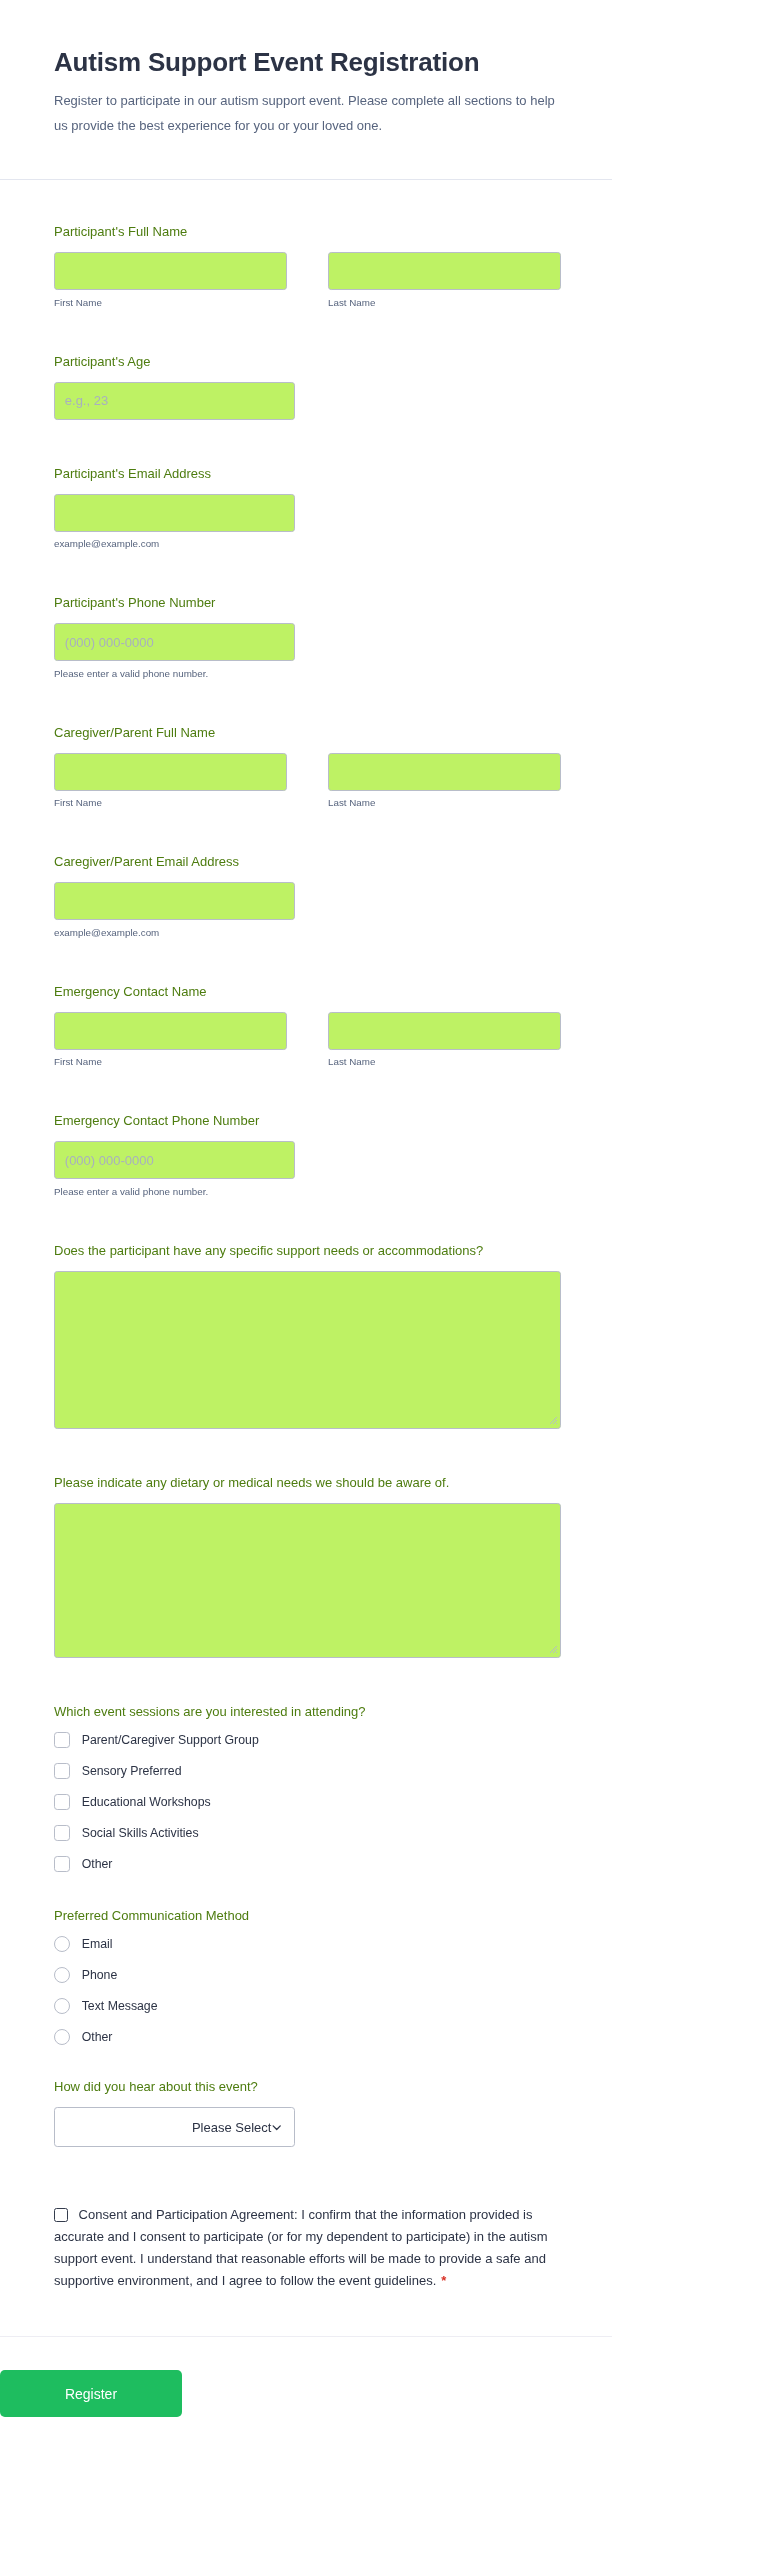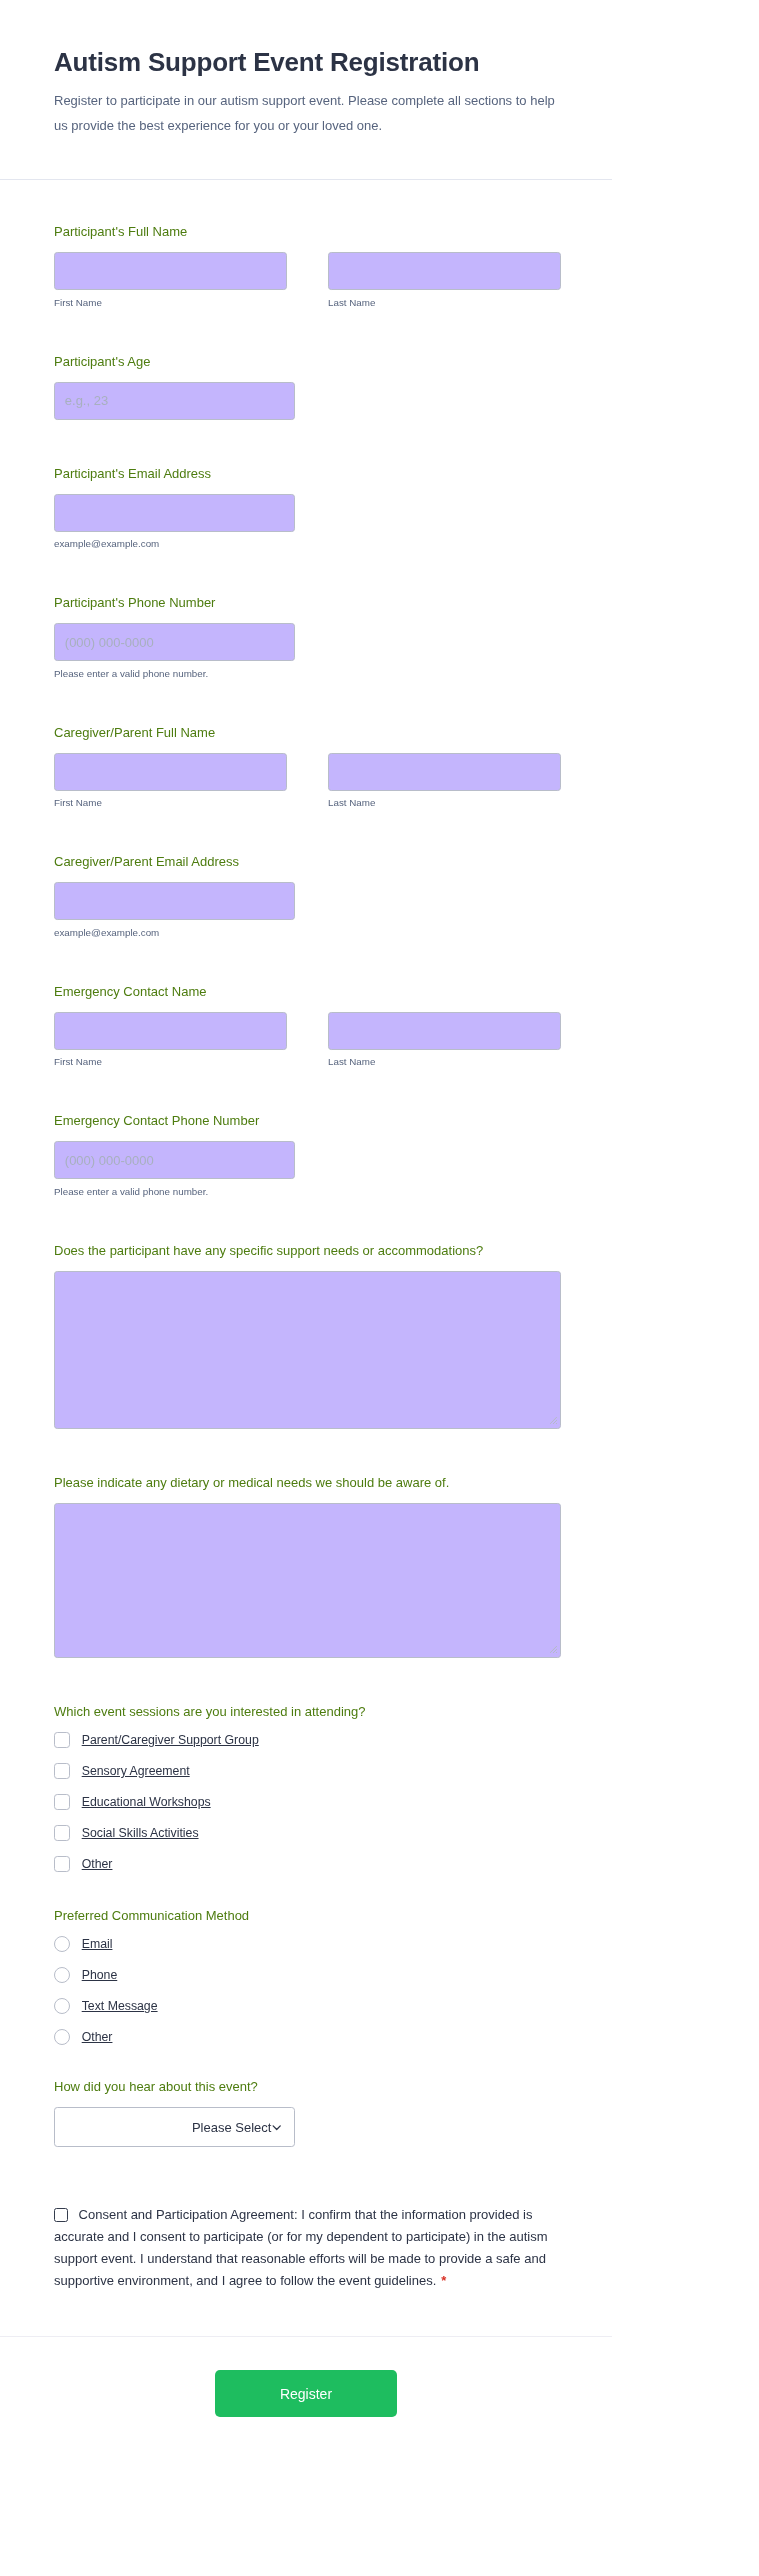--- a/index.html
+++ b/index.html
@@ -42,21 +42,21 @@
     color: #4d7c0f;
     margin-bottom: 13px;
   }
   .row { display: flex; gap: 41px; }
   .col { flex: 1; }
 
   .input, .textarea {
     width: 100%;
     border: 0.8px solid #b8bdc9;
     border-radius: 3.3px;
-    background: #c4b5fd;
+    background: #bef264;
     font-family: "Liberation Sans", sans-serif;
     font-size: 13px;
     color: #2c3345;
     outline: none;
   }
   .input { height: 38px; padding: 0 9.8px; }
   .input::placeholder, .textarea::placeholder { color: #a8b0bf; opacity: 1; }
   .half { width: calc(50% - 12.3px); }
 
   .sublabel {
@@ -86,21 +86,20 @@
   .textarea-short { height: 155px; }
 
   
   .options { margin-top: 1.6px; }
   .option-row {
     display: flex;
     align-items: center;
     margin-bottom: 14.7px;
     cursor: pointer;
     width: fit-content;
-    text-decoration: underline;
   }
   .checkbox, .radio {
     width: 16.3px;
     height: 16.3px;
     border: 0.8px solid #b8bdc9;
     background: #fff;
     flex: 0 0 auto;
     margin-right: 11.4px;
   }
   .checkbox { border-radius: 3.3px; }
@@ -146,21 +145,20 @@
     color: #d83025;
     font-weight: 700;
     margin-left: 4.9px;
   }
 
   
   .submit-bar {
     border-top: 0.8px solid #ededf3;
     padding: 33px 0 42px 0;
     display: flex;
-    justify-content: center;
   }
   .register-btn {
     width: 182px;
     height: 47px;
     border: none;
     border-radius: 4.9px;
     background: #1ebd5f;
     color: #ffffff;
     font-family: "Liberation Sans", sans-serif;
     font-size: 14px;
@@ -269,21 +267,21 @@
       <div class="field-label">Which event sessions are you interested in attending?</div>
       <div class="options">
 
           <label class="option-row">
             <span class="checkbox"></span>
             <span class="option-text">Parent/Caregiver Support Group</span>
           </label>
 
           <label class="option-row">
             <span class="checkbox"></span>
-            <span class="option-text">Sensory Agreement</span>
+            <span class="option-text">Sensory Preferred</span>
           </label>
 
           <label class="option-row">
             <span class="checkbox"></span>
             <span class="option-text">Educational Workshops</span>
           </label>
 
           <label class="option-row">
             <span class="checkbox"></span>
             <span class="option-text">Social Skills Activities</span>

